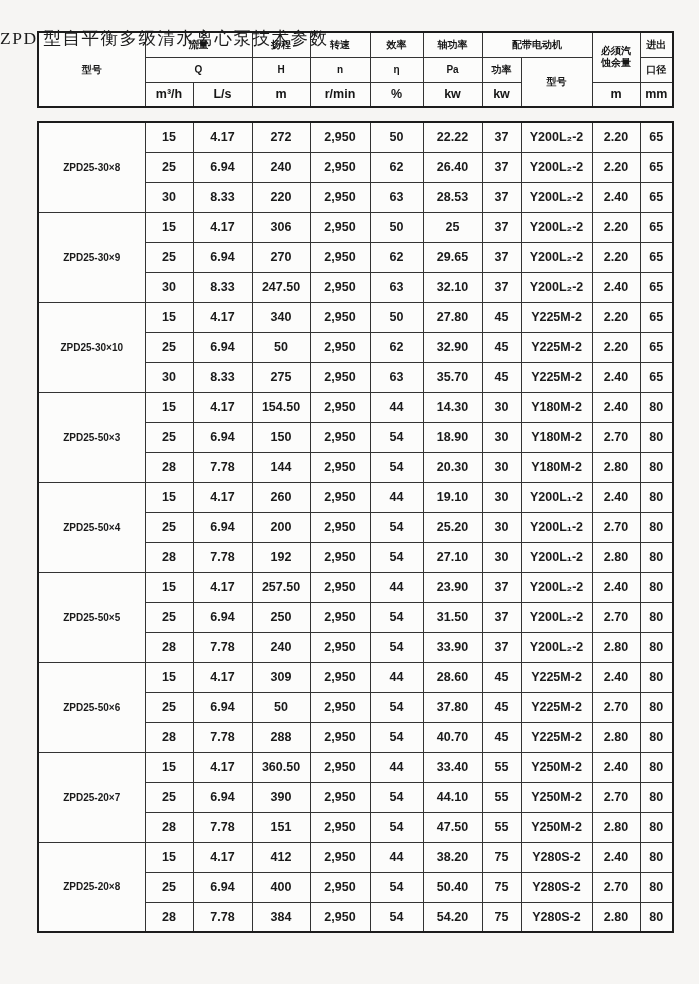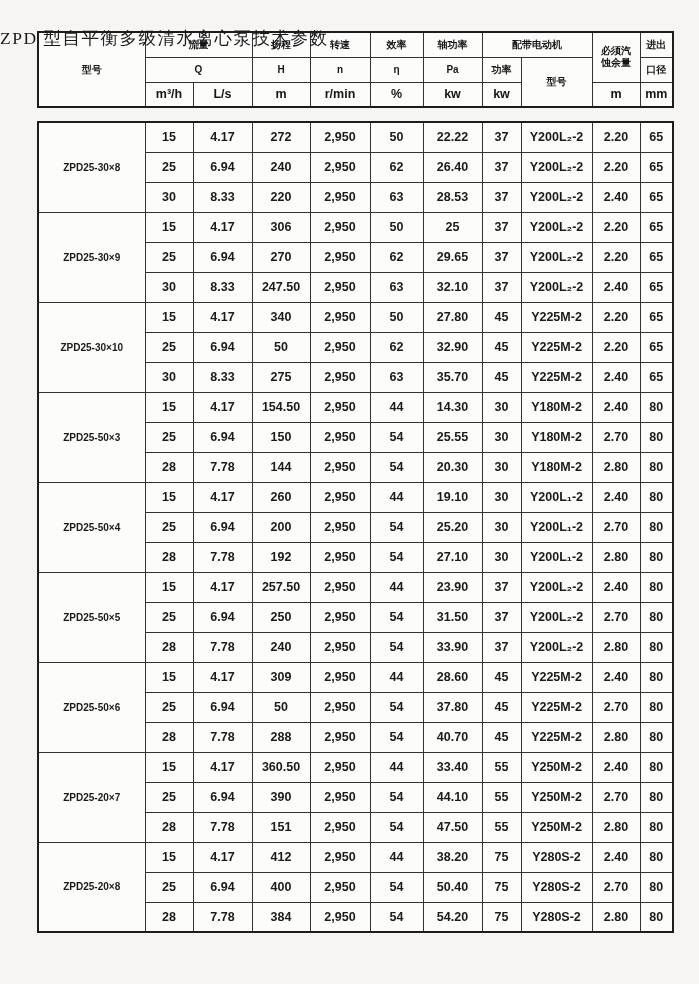--- a/index.html
+++ b/index.html
@@ -252,21 +252,21 @@
           <td>Y180M-2</td>
           <td>2.40</td>
           <td>80</td>
         </tr>
         <tr>
           <td>25</td>
           <td>6.94</td>
           <td>150</td>
           <td>2,950</td>
           <td>54</td>
-          <td>25.55</td>
+          <td>18.90</td>
           <td>30</td>
           <td>Y180M-2</td>
           <td>2.70</td>
           <td>80</td>
         </tr>
         <tr>
           <td>28</td>
           <td>7.78</td>
           <td>144</td>
           <td>2,950</td>

